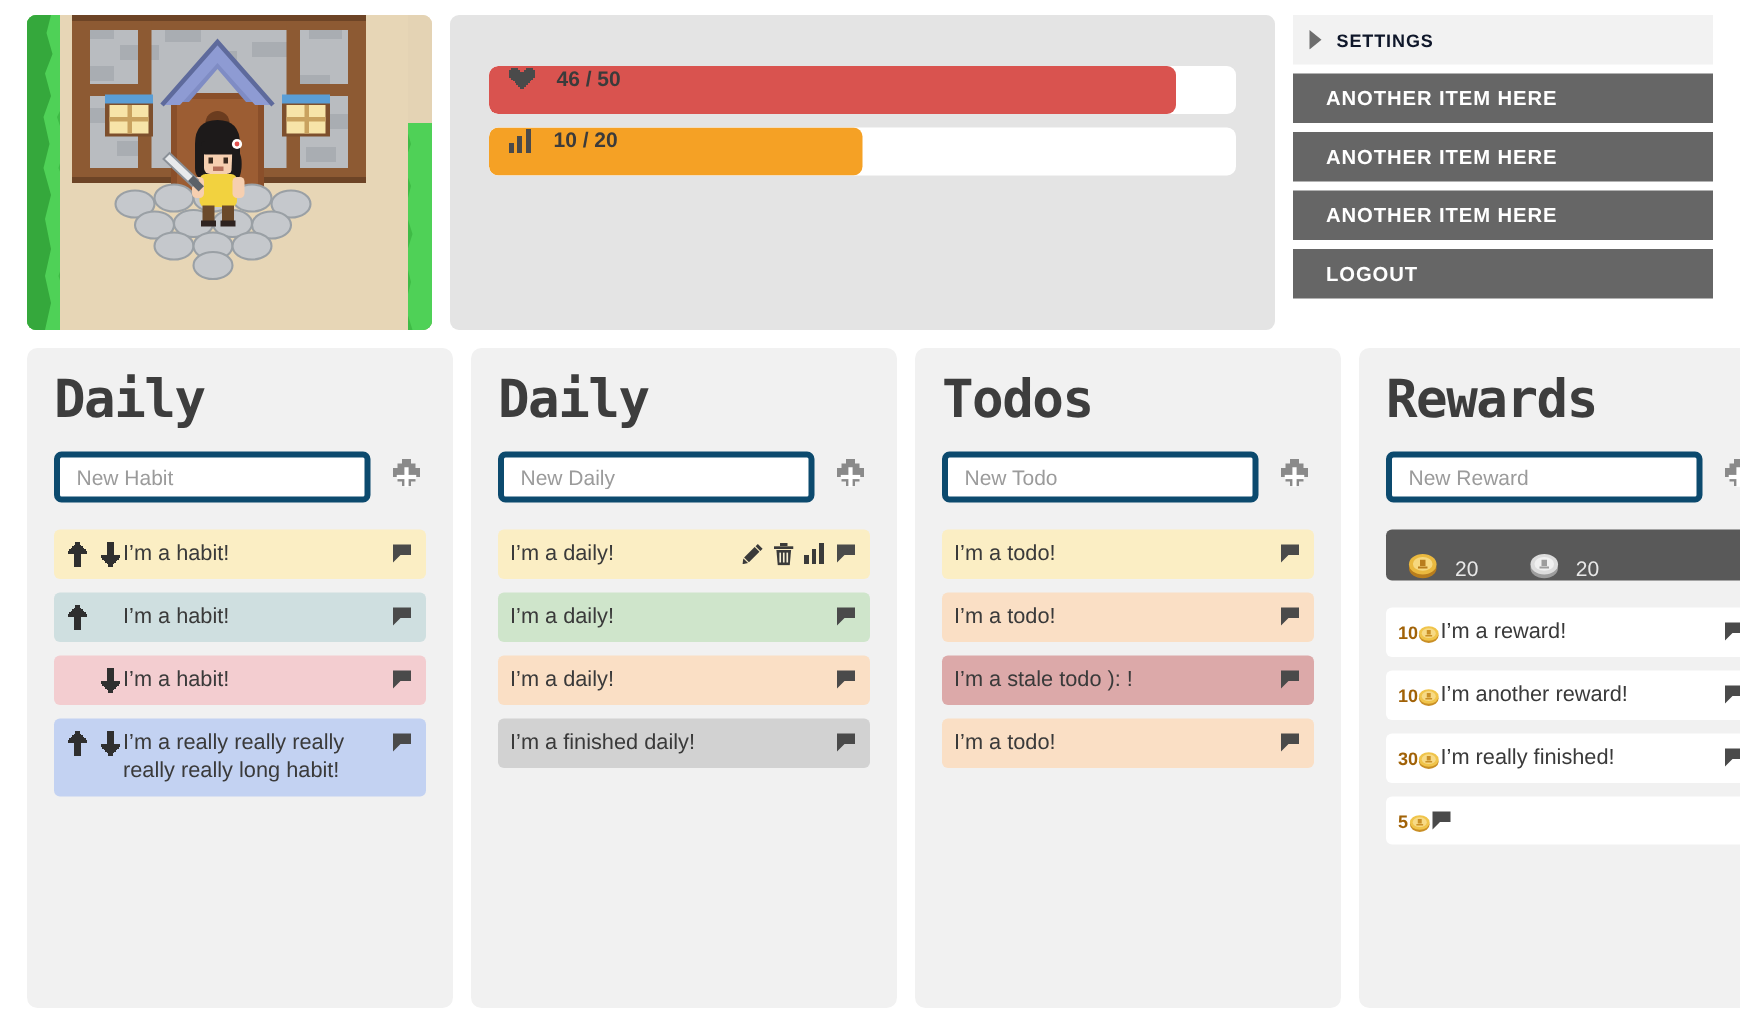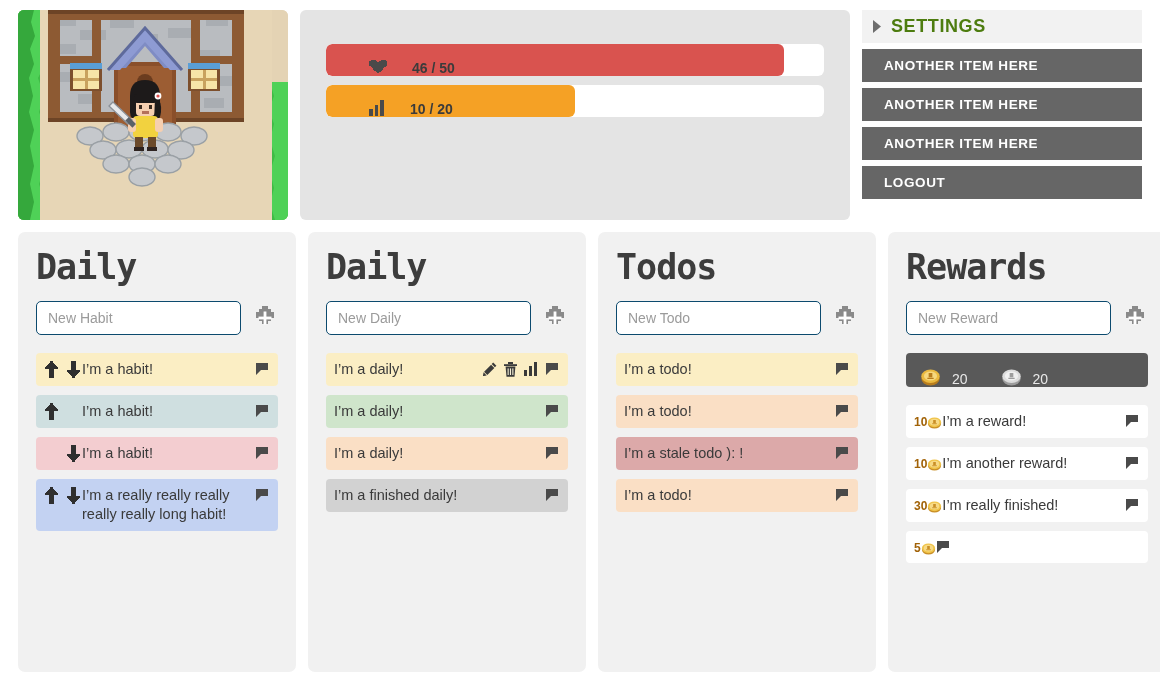--- a/index.html
+++ b/index.html
@@ -62,25 +62,24 @@
     overflow: hidden;
   }
   .bar-fill {
     position: absolute;
     left: 0; top: 0; bottom: 0;
     border-radius: 6px;
   }
   .bar-content {
     position: relative;
     display: flex;
-    align-items: flex-end;
+    align-items: flex-start;
     height: 100%;
     padding-left: 12px;
-    gap: 24px;
-    margin-left: 30px;
+    gap: 13px;
   }
   .bar-text {
     font-size: 14px;
     font-weight: bold;
     color: #3b3b3b;
   }
 
   .menu-panel {
     width: 280px;
     flex: none;
@@ -90,24 +89,24 @@
   }
   .menu-head {
     height: 33px;
     background: #f2f2f2;
     display: flex;
     align-items: center;
     padding-left: 10px;
     gap: 9px;
   }
   .menu-head-label {
-    font-size: 18px;
+    font-size: 12px;
     font-weight: bold;
     letter-spacing: 0.6px;
-    color: #4d7c0f;
+    color: #0f172a;
   }
   .menu-item {
     height: 33px;
     background: #666666;
     display: flex;
     align-items: center;
     padding-left: 22px;
     color: #ffffff;
     font-size: 13.5px;
     font-weight: bold;
@@ -138,21 +137,21 @@
   }
   .add-row {
     display: flex;
     align-items: center;
     gap: 11px;
     margin-bottom: 18px;
   }
   .new-input {
     flex: 1;
     height: 34px;
-    border: 1px solid #0c4a6e;
+    border: 4px solid #0c4a6e;
     border-radius: 5px;
     background: #ffffff;
     padding: 0 11px;
     font-size: 14px;
     font-family: "Liberation Sans", sans-serif;
     color: #333;
     outline: none;
     min-width: 0;
   }
   .new-input::placeholder { color: #9b9b9b; }

